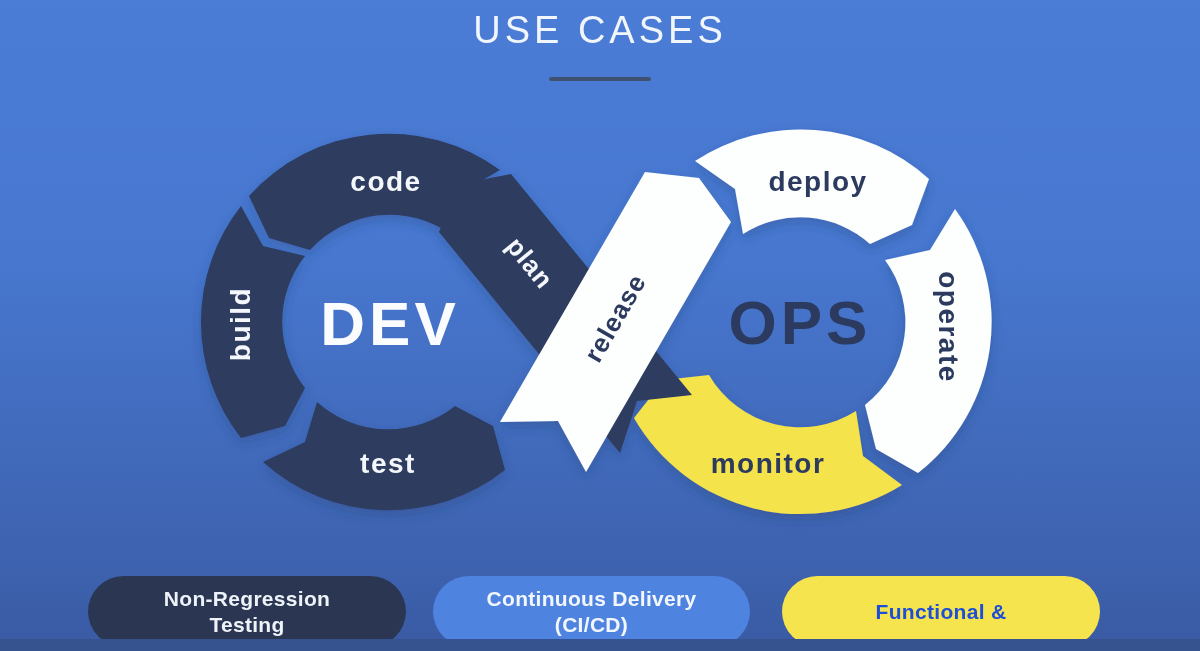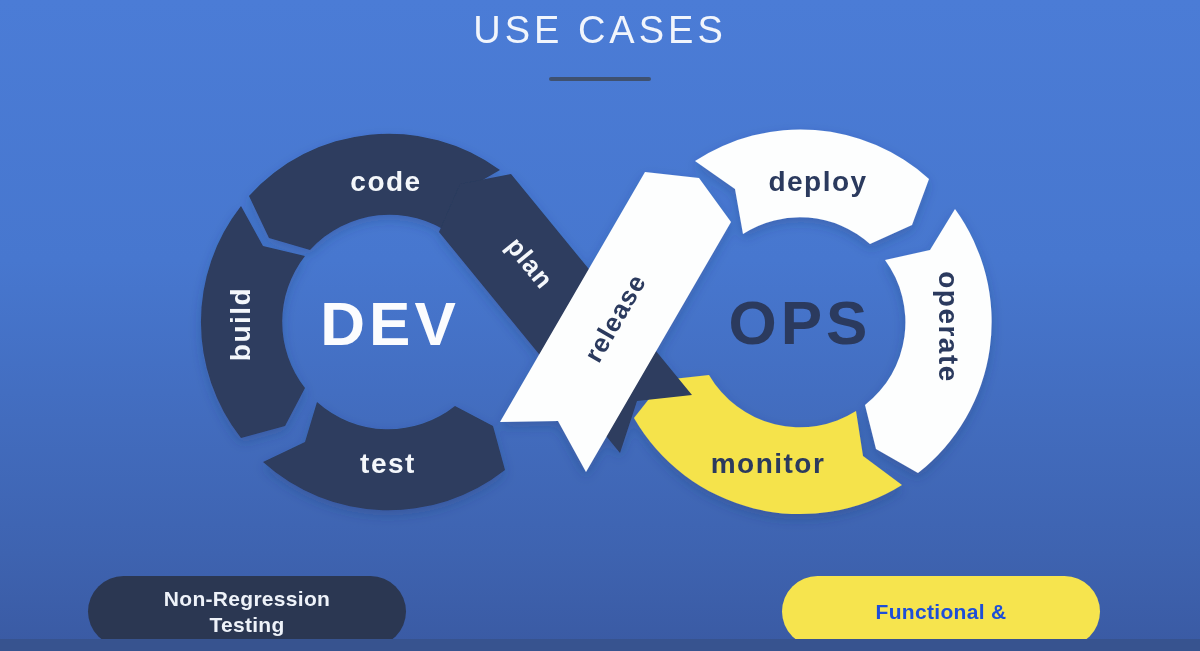--- a/index.html
+++ b/index.html
@@ -84,18 +84,22 @@
     <text class="seg-label dark ribbon-label" x="615" y="318" text-anchor="middle" dominant-baseline="central" transform="rotate(-60 615 318)">release</text>
     <text class="seg-label dark" x="818" y="181" text-anchor="middle" dominant-baseline="central">deploy</text>
     <text class="seg-label dark" x="948" y="327" text-anchor="middle" dominant-baseline="central" transform="rotate(90 948 327)">operate</text>
     <text class="seg-label dark" x="768" y="463" text-anchor="middle" dominant-baseline="central">monitor</text>
   </svg>
 
   <div class="pill pill-1">
     <span>Non-Regression</span>
     <span>Testing</span>
   </div>
+  <div class="pill pill-2">
+    <span>Continuous Delivery</span>
+    <span>(CI/CD)</span>
+  </div>
   <div class="pill pill-3">
     <span>Functional &amp;</span>
   </div>
 
   <div class="bottom-strip"></div>
 </div>
 
 </body></html>

